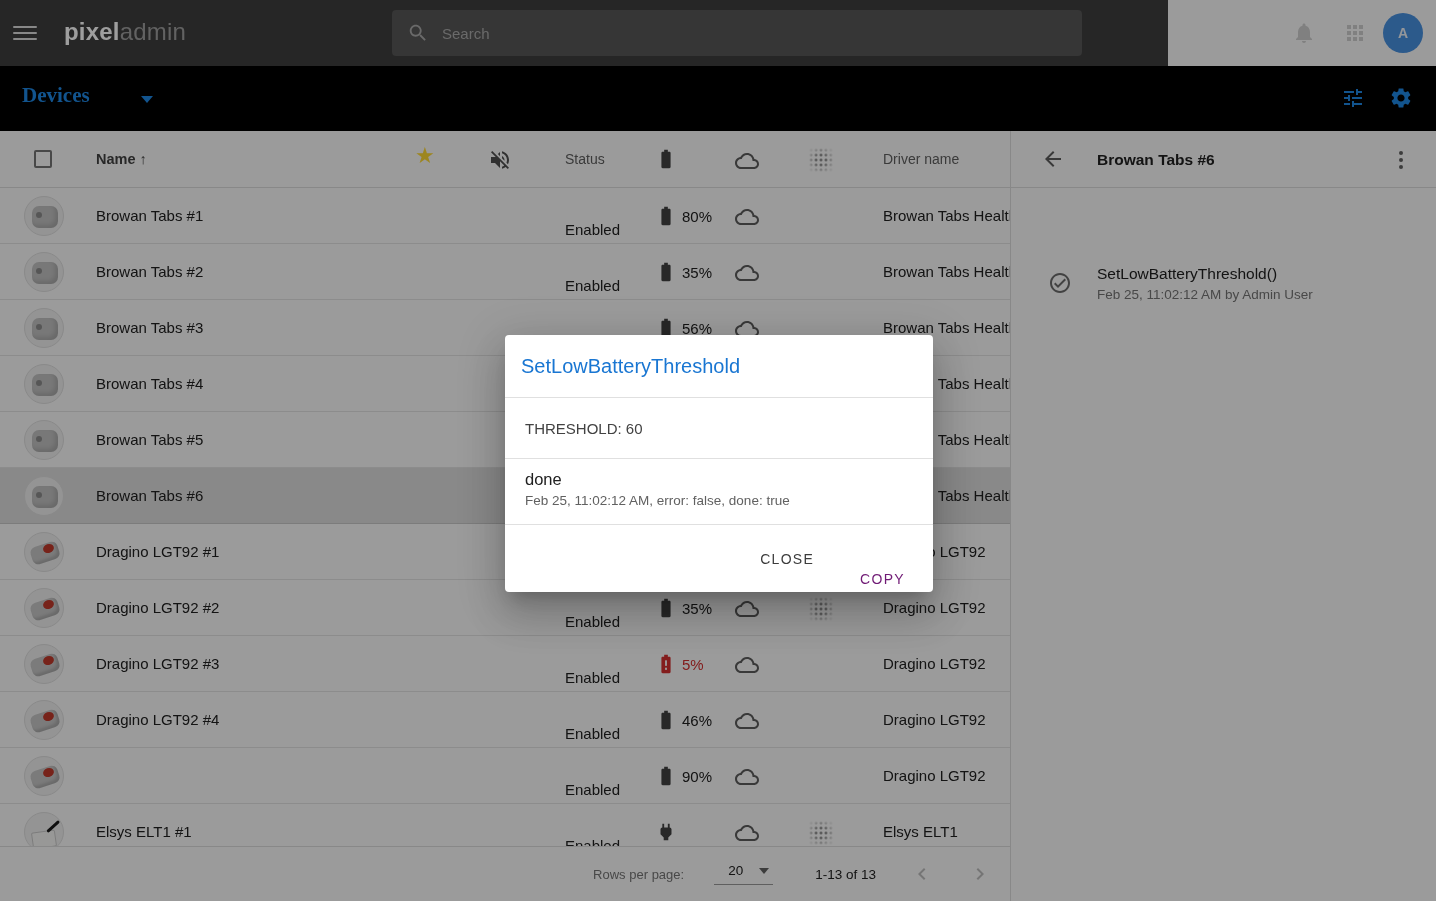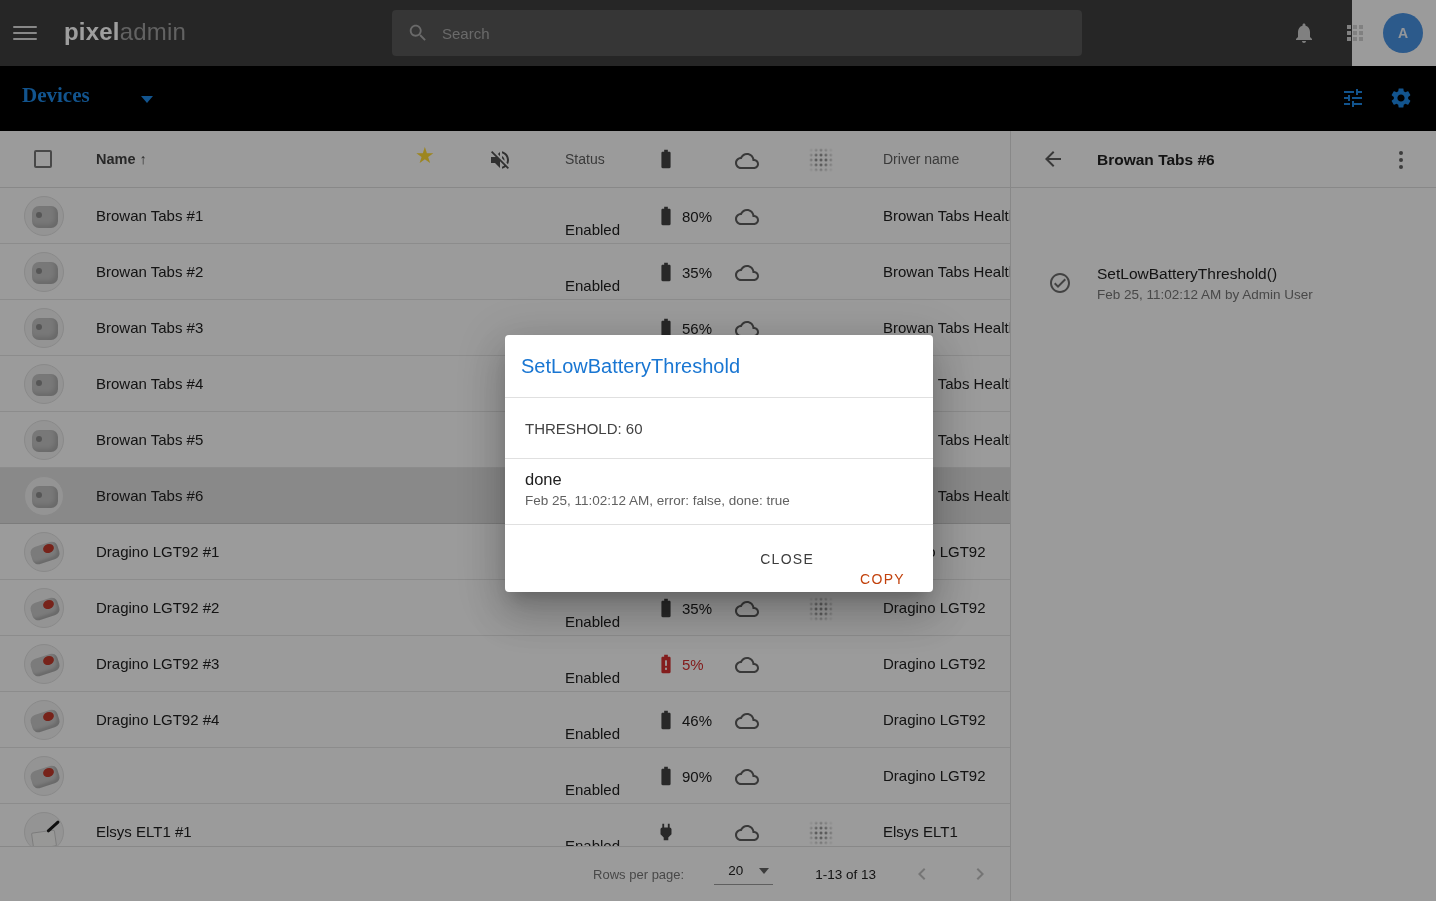--- a/index.html
+++ b/index.html
@@ -5,21 +5,21 @@
   * { margin:0; padding:0; box-sizing:border-box; }
   html,body { width:1436px; height:901px; }
   body {
     position:relative; overflow:hidden;
     font-family:"Liberation Sans", sans-serif;
     background:#fafafa; color:#212121;
   }
   svg { display:block; }
 
   
-  .topbar { position:absolute; top:0; left:0; width:1352px; height:66px; background:#3e3e3e; z-index:1; }
+  .topbar { position:absolute; top:0; left:0; width:1168px; height:66px; background:#3e3e3e; z-index:1; }
   .hamburger { position:absolute; left:13px; top:22px; width:24px; height:22px; cursor:pointer; }
   .hamburger i { display:block; height:2px; background:#dcdcdc; margin:4px 0; border-radius:1px; }
   .logo { position:absolute; left:64px; top:18px; font-size:24px; letter-spacing:.2px; color:#ffffff; font-weight:700; }
   .logo .light { color:#9e9e9e; font-weight:400; }
   .search { position:absolute; left:392px; top:10px; width:690px; height:46px; background:#575757; border-radius:4px; display:flex; align-items:center; padding:0 15px; }
   .search input { flex:1; margin-left:13px; background:transparent; border:none; outline:none; font-size:15px; color:#e0e0e0; font-family:inherit; }
   .search input::placeholder { color:#ababab; }
   .tb-icon { position:absolute; top:21px; width:24px; height:24px; cursor:pointer; }
   .avatar { position:absolute; left:1383px; top:13px; width:40px; height:40px; border-radius:50%; background:#4891e1; color:#eef3f8; font-size:14px; font-weight:700; display:flex; align-items:center; justify-content:center; cursor:pointer; }
 
@@ -91,21 +91,21 @@
     box-shadow:0 11px 15px -7px rgba(0,0,0,.2), 0 24px 38px 3px rgba(0,0,0,.14), 0 9px 46px 8px rgba(0,0,0,.12); }
   .m-head { height:63px; display:flex; align-items:center; padding:0 16px; border-bottom:1px solid #e0e0e0; }
   .m-title { font-size:20px; font-weight:500; color:#1976d2; }
   .m-param { height:61px; display:flex; align-items:center; padding:0 20px; border-bottom:1px solid #e0e0e0; font-size:15px; color:#424242; }
   .m-result { height:66px; padding:11px 20px 0; border-bottom:1px solid #e0e0e0; }
   .m-result .r-title { font-size:16.5px; color:#212121; }
   .m-result .r-sub { margin-top:4px; font-size:13.5px; color:#616161; }
   .m-actions { height:67px; display:flex; align-items:center; justify-content:flex-end; padding-right:28px; gap:46px; }
   .m-btn { background:none; border:none; font-family:inherit; font-size:14px; font-weight:400; letter-spacing:1.3px; cursor:pointer; }
   .m-btn.close { color:#3c3c3c; }
-  .m-btn.copy { color:#c2410c;margin-top:40px; }
+  .m-btn.copy { color:#701a75;margin-top:40px; }
 </style>
 </head>
 <body>
 
 <div class="topbar">
   <div class="hamburger">
       <i></i>
       <i></i>
       <i></i>
     </div>

